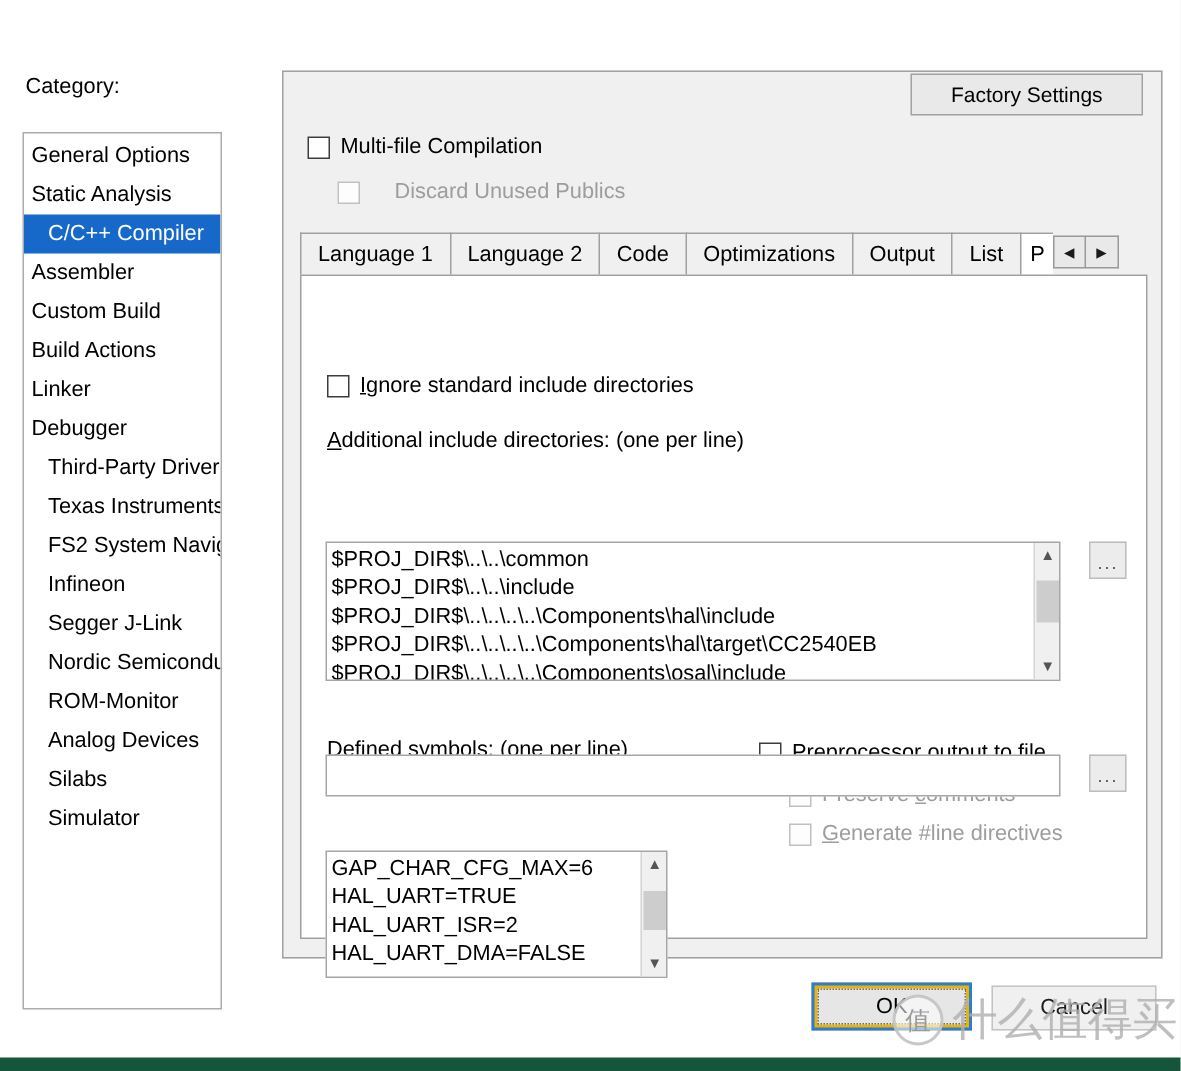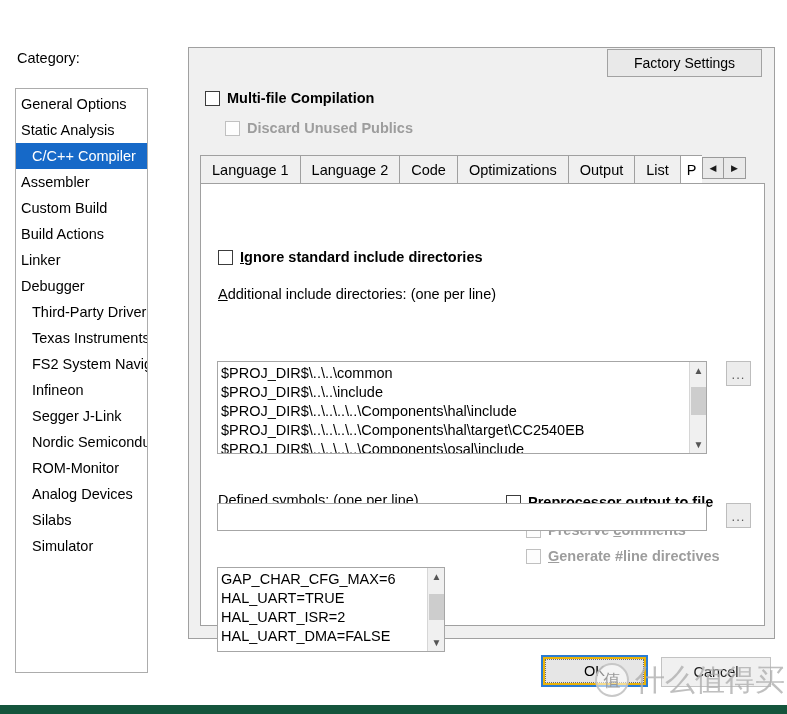--- a/index.html
+++ b/index.html
@@ -54,35 +54,35 @@
     width: 155px; height: 28px;
     background: #e9e9e9;
     border: 1px solid #a2a2a2;
     font-family: "Liberation Sans", sans-serif;
     font-size: 14px;
     color: #000;
     cursor: default;
   }
 
   
-  .cb-row { position: absolute; display: flex; align-items: flex-end; font-weight: bold; }
+  .cb-row { position: absolute; display: flex; align-items: flex-end; }
   .cbox {
     width: 15px; height: 15px;
     background: #ffffff;
     border: 1px solid #3c3c3c;
     margin-right: 7px;
     flex: none;
   }
   .cbox.disabled { border-color: #c0c0c0; background: #fdfdfd; }
   .cb-label { font-size: 14.5px; white-space: nowrap; }
   .cb-label.disabled { color: #9d9d9d; }
   .acc { text-decoration: underline; }
 
   #cb-multifile { left: 16px; top: 42px; }
-  #cb-discard  { left: 36px; top: 72px; }
+  #cb-discard  { left: 36px; top: 72px; gap: 16px; }
 
   
   #tab-strip {
     position: absolute; left: 11px; top: 107px;
     width: 565px; height: 29px;
     display: flex;
     align-items: flex-end;
   }
   .tab {
     height: 29px;

